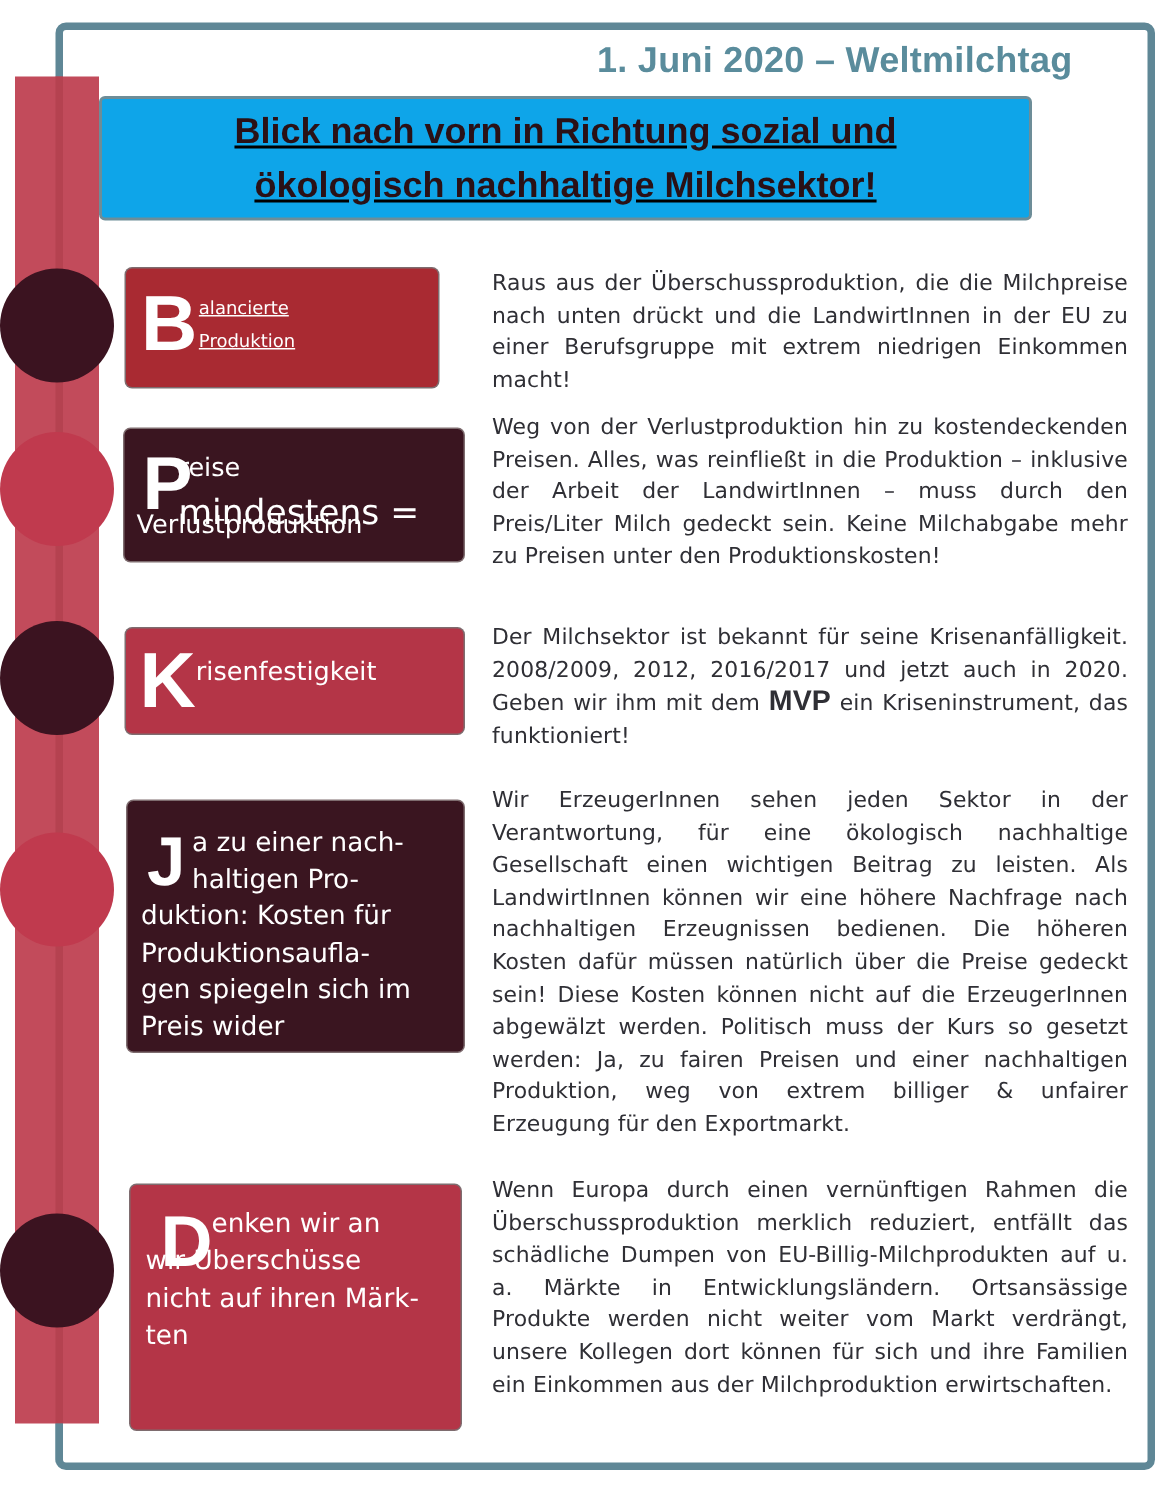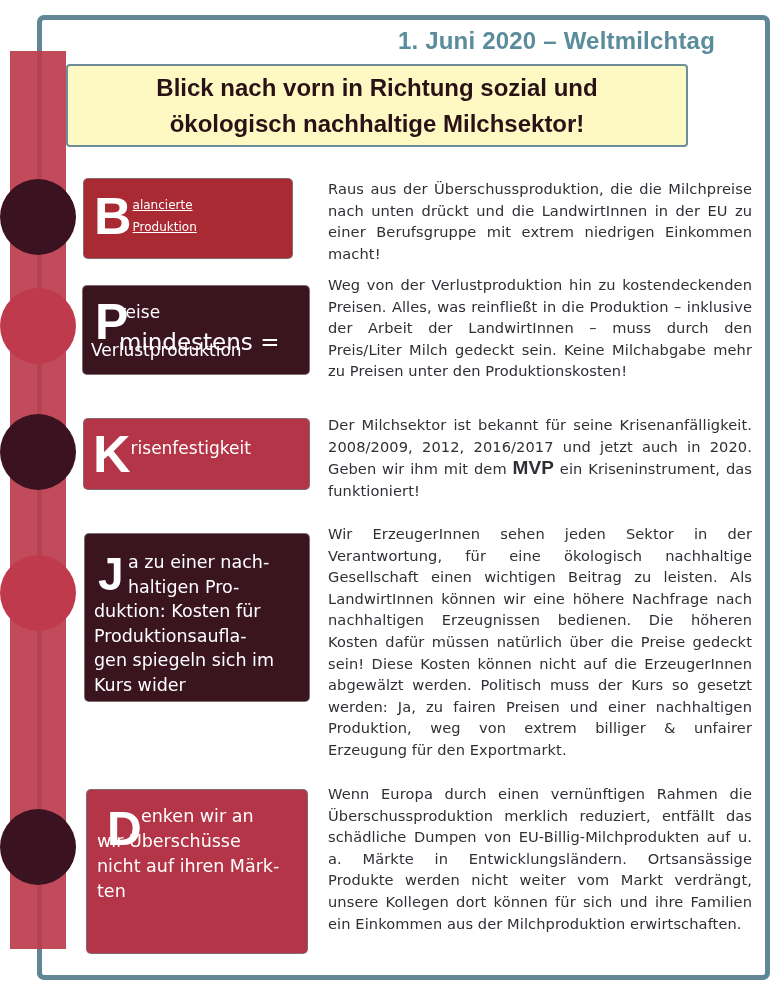--- a/index.html
+++ b/index.html
@@ -24,23 +24,24 @@
     position: absolute; left: 37px; top: 949px; width: 5px; height: 26px;
     background: #5f8796;
   }
   .date {
     position: absolute; right: 69px; top: 27px;
     font-family: "Liberation Sans", sans-serif; font-weight: bold;
     font-size: 24px; color: #5a8c9c; letter-spacing: 0.2px;
   }
   .headline-box {
     position: absolute; left: 66px; top: 64px; width: 622px; height: 83px;
-    border: 2px solid #6d8d98; border-radius: 4px; background: #fef9c3;
+    border: 2px solid #6d8d98; border-radius: 4px; background: #0ea5e9;
     display: flex; align-items: center; justify-content: center; text-align: center;
     box-sizing: border-box;
+    text-decoration: underline;
   }
   .headline {
     font-family: "Liberation Sans", sans-serif; font-weight: bold; font-size: 24px;
     line-height: 36px; color: #2a1116; width: 520px;
   }
   .circle {
     position: absolute; width: 76px; height: 76px; border-radius: 50%; left: 0px;
   }
   .circle.dark { background: #3b1320; }
   .circle.red { background: #c03a4e; }
@@ -112,21 +113,21 @@
 </div>
 
 <div class="label dark" style="left:85px; top:534px; width:224px; height:167px; padding:16px 6px 0 9px;">
   <div style="position:relative; font-size:17.5px; line-height:24.5px;">
     <span class="initial" style="position:absolute; left:4px; top:2px; font-size:46px; line-height:44px;">J</span>
     <div style="padding-left:34px;">a zu einer nach-</div>
     <div style="padding-left:34px;">haltigen Pro-</div>
     <div>duktion: Kosten für</div>
     <div>Produktionsaufla-</div>
     <div>gen spiegeln sich im</div>
-    <div>Kurs wider</div>
+    <div>Preis wider</div>
   </div>
 </div>
 <div class="body-text" style="top:523px;">Wir ErzeugerInnen sehen jeden Sektor in der Verantwortung, für eine ökologisch nachhaltige Gesellschaft einen wichtigen Beitrag zu leisten. Als LandwirtInnen können wir eine höhere Nachfrage nach nachhaltigen Erzeugnissen bedienen. Die höheren Kosten dafür müssen natürlich über die Preise gedeckt sein! Diese Kosten können nicht auf die ErzeugerInnen abgewälzt werden. Politisch muss der Kurs so gesetzt werden: Ja, zu fairen Preisen und einer nachhaltigen Produktion, weg von extrem billiger &amp; unfairer Erzeugung für den Exportmarkt.</div>
 
 <div class="label red2" style="left:87px; top:790px; width:220px; height:163px; padding:14px 4px 0 10px;">
   <div style="position:relative; font-size:17.5px; line-height:25px;">
     <span class="initial" style="position:absolute; left:10px; top:2px; font-size:48px; line-height:46px;">D</span>
     <div style="padding-left:44px;">enken wir an</div>
     <div>wir Überschüsse</div>
     <div>nicht auf ihren Märk-</div>

